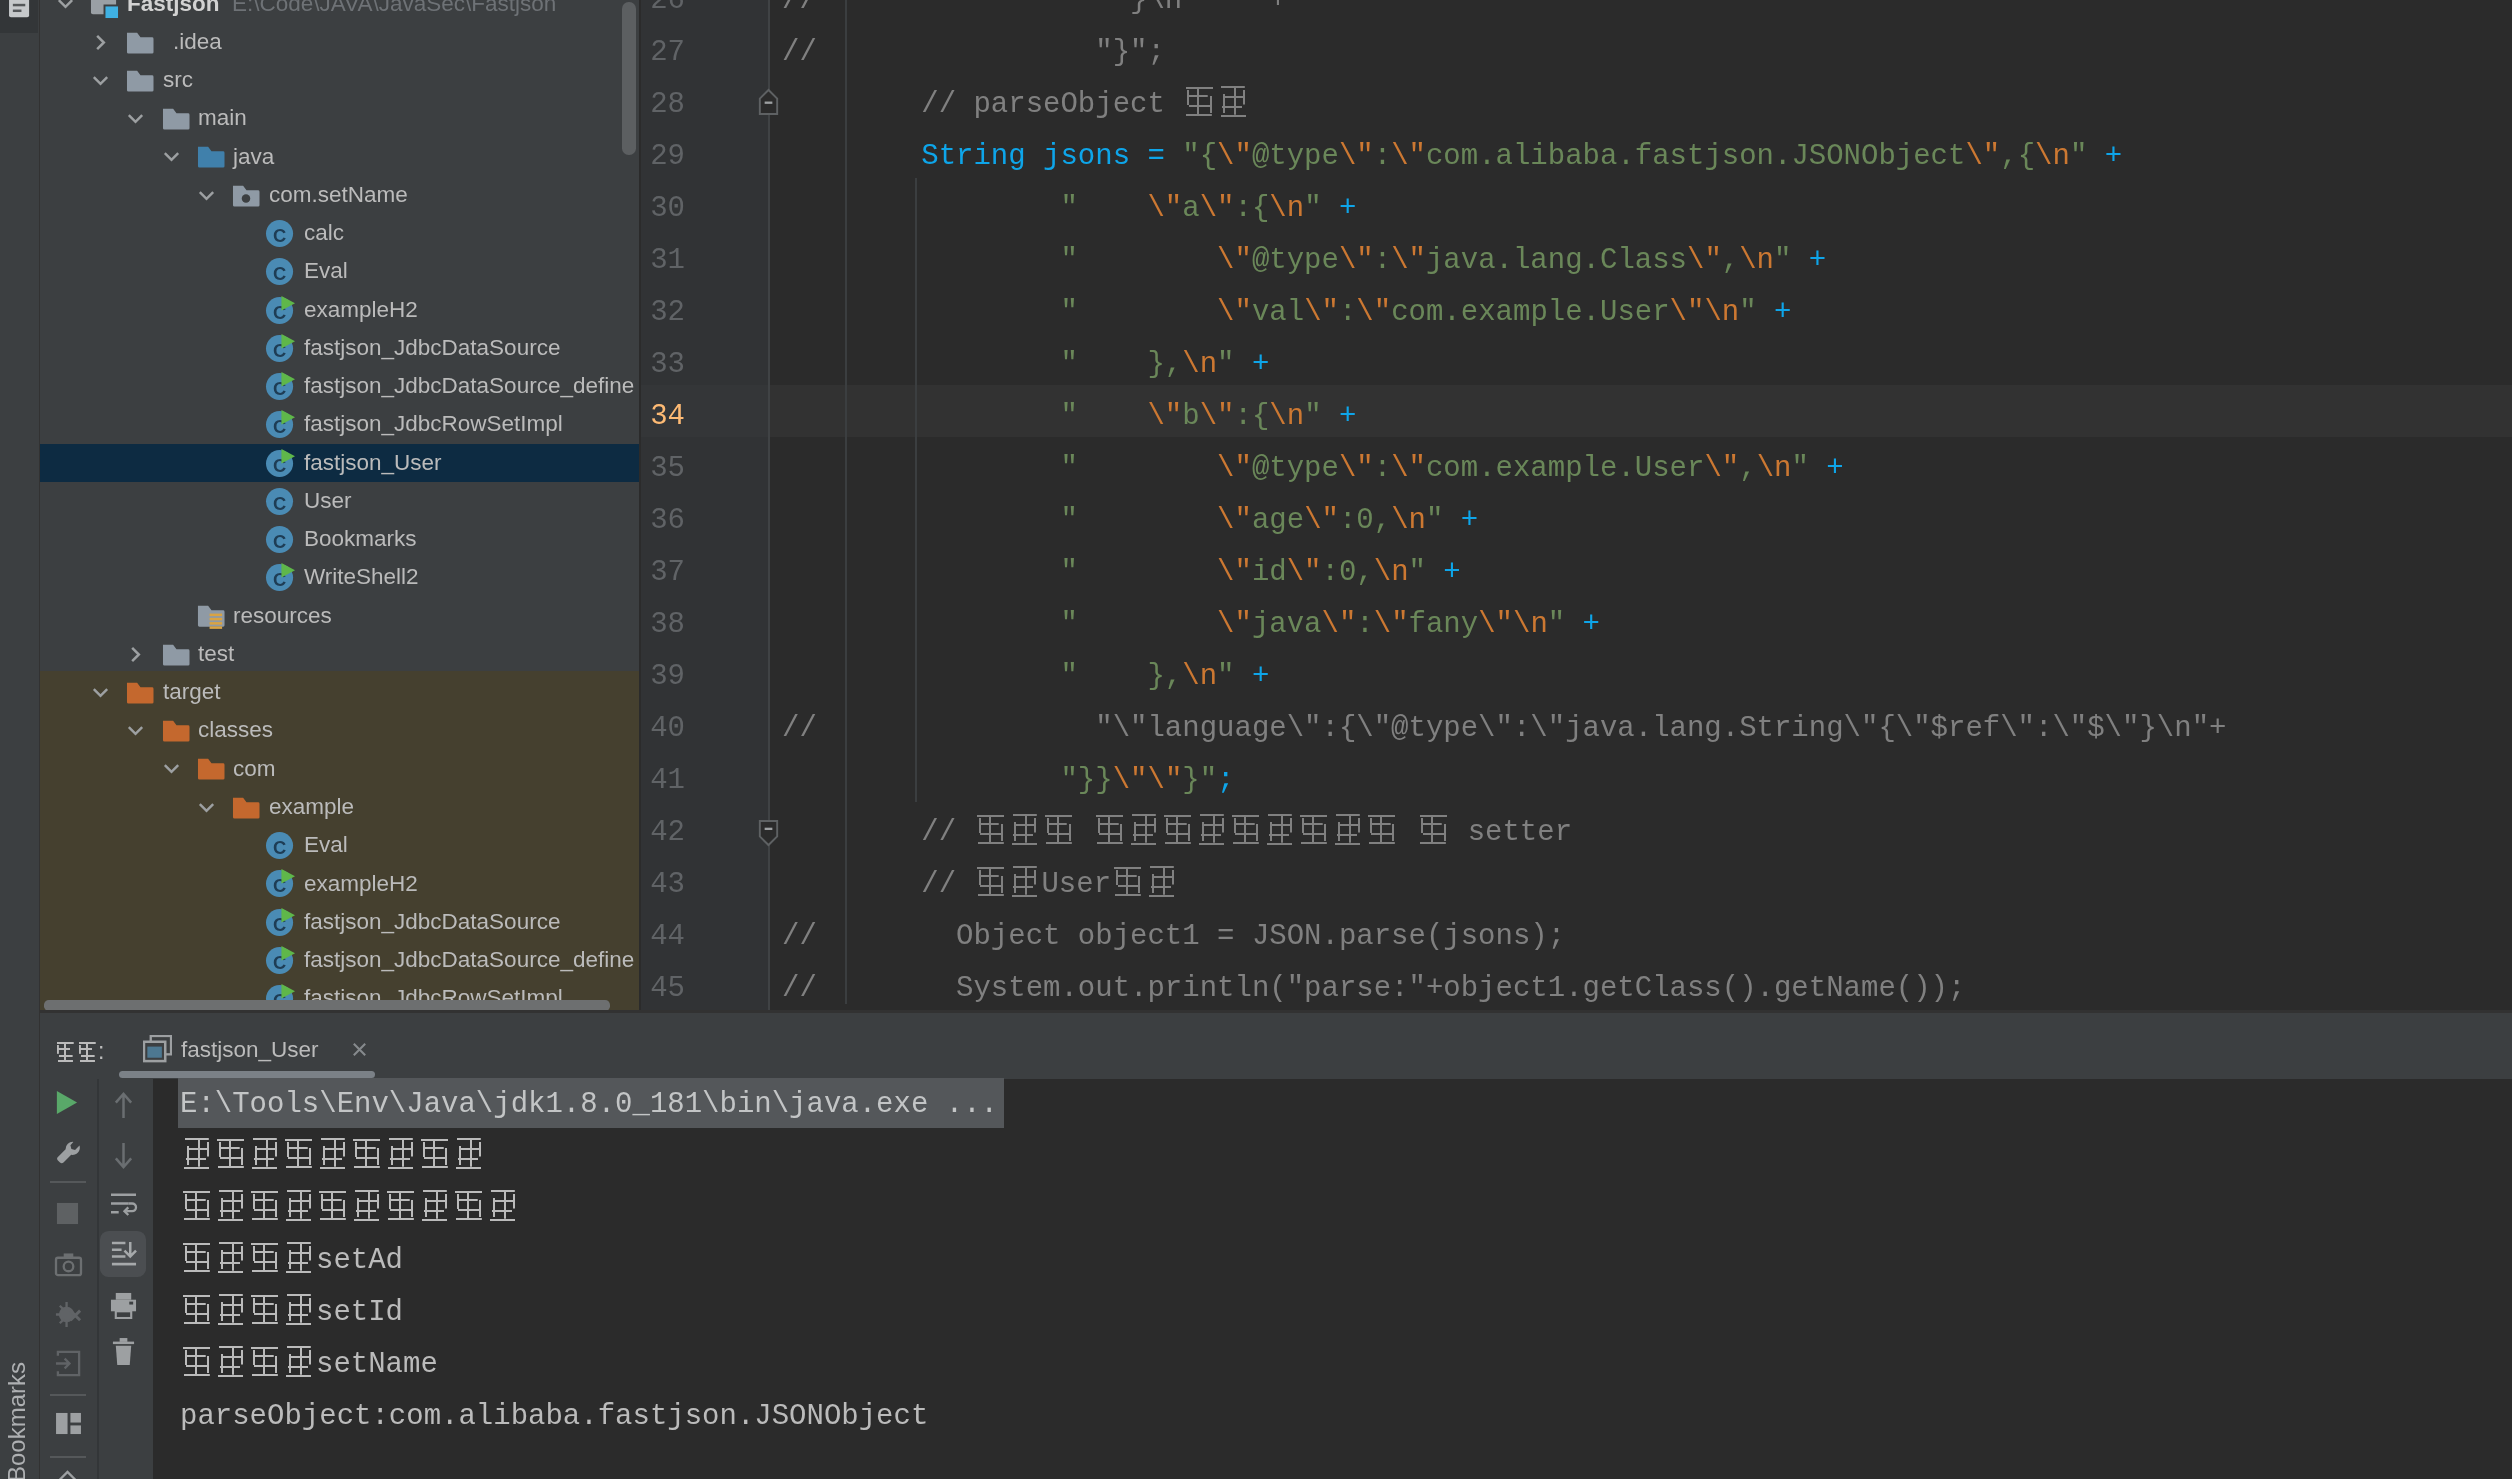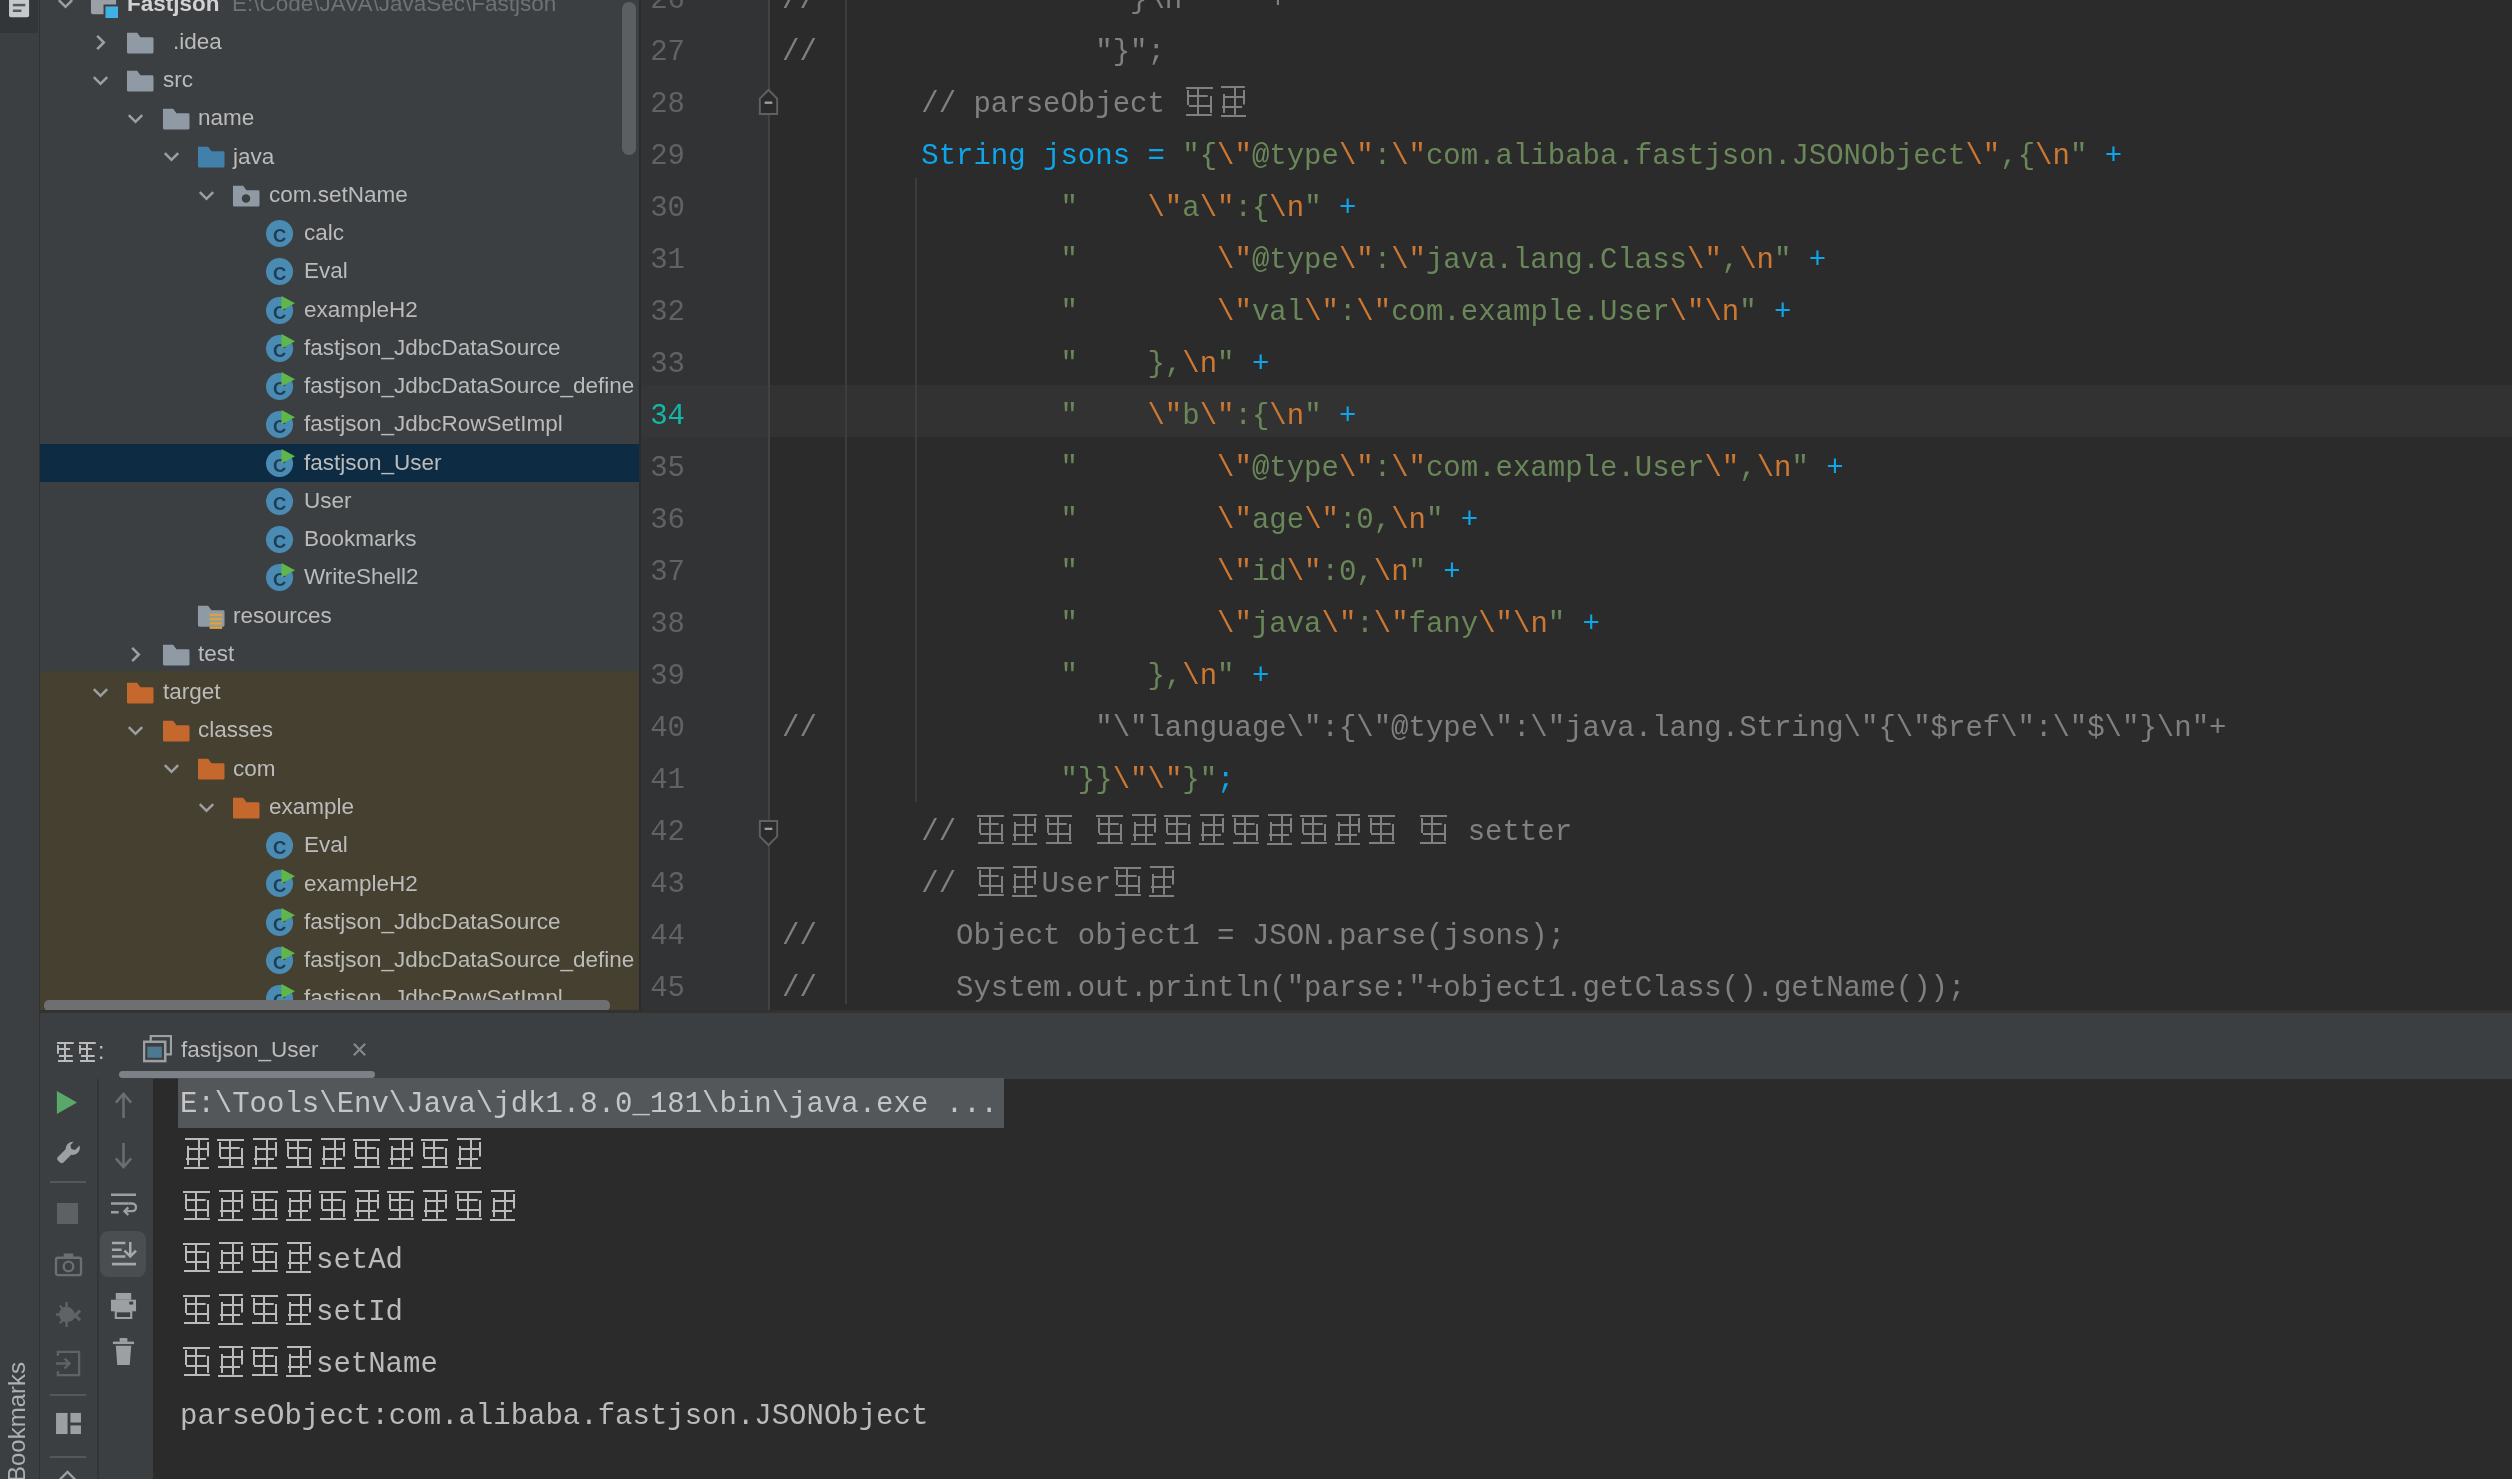--- a/index.html
+++ b/index.html
@@ -69,21 +69,21 @@
 <svg class="abs" style="left:125px;top:67px" width="30" height="27" viewBox="0 0 31 28">
     <path d="M2 4 h10.5 l3.5 4.5 H28 a1.5 1.5 0 0 1 1.5 1.5 V24 a1.5 1.5 0 0 1 -1.5 1.5 H3.5 A1.5 1.5 0 0 1 2 24 Z" fill="#8f9aa5"></path>
   </svg>
 <div class="trow" style="left:163px;top:61px">src</div>
 <svg class="abs" style="left:125px;top:108px" width="21" height="21" viewBox="0 0 22 22">
     <path d="M4 7.5 L11 14.5 L18 7.5" fill="none" stroke="#9da0a2" stroke-width="2.6"></path>
   </svg>
 <svg class="abs" style="left:161px;top:105px" width="30" height="27" viewBox="0 0 31 28">
     <path d="M2 4 h10.5 l3.5 4.5 H28 a1.5 1.5 0 0 1 1.5 1.5 V24 a1.5 1.5 0 0 1 -1.5 1.5 H3.5 A1.5 1.5 0 0 1 2 24 Z" fill="#8f9aa5"></path>
   </svg>
-<div class="trow" style="left:198px;top:99px">name</div>
+<div class="trow" style="left:198px;top:99px">main</div>
 <svg class="abs" style="left:161px;top:146px" width="21" height="21" viewBox="0 0 22 22">
     <path d="M4 7.5 L11 14.5 L18 7.5" fill="none" stroke="#9da0a2" stroke-width="2.6"></path>
   </svg>
 <svg class="abs" style="left:196px;top:143px" width="30" height="27" viewBox="0 0 31 28">
     <path d="M2 4 h10.5 l3.5 4.5 H28 a1.5 1.5 0 0 1 1.5 1.5 V24 a1.5 1.5 0 0 1 -1.5 1.5 H3.5 A1.5 1.5 0 0 1 2 24 Z" fill="#4080ab"></path>
   </svg>
 <div class="trow" style="left:233px;top:138px">java</div>
 <svg class="abs" style="left:196px;top:185px" width="21" height="21" viewBox="0 0 22 22">
     <path d="M4 7.5 L11 14.5 L18 7.5" fill="none" stroke="#9da0a2" stroke-width="2.6"></path>
   </svg>
@@ -238,21 +238,21 @@
     <rect x="10" y="11" width="8" height="2.4" fill="#9da0a2"></rect>
   </svg>
 <pre class="abs" style="left:612px;top:-25px;width:73px;text-align:right;color:#606366">26
 27
 28
 29
 30
 31
 32
 33
-<span style="color:#14b8a6">34</span>
+<span style="color:#fdba74">34</span>
 35
 36
 37
 38
 39
 40
 41
 42
 43
 44

